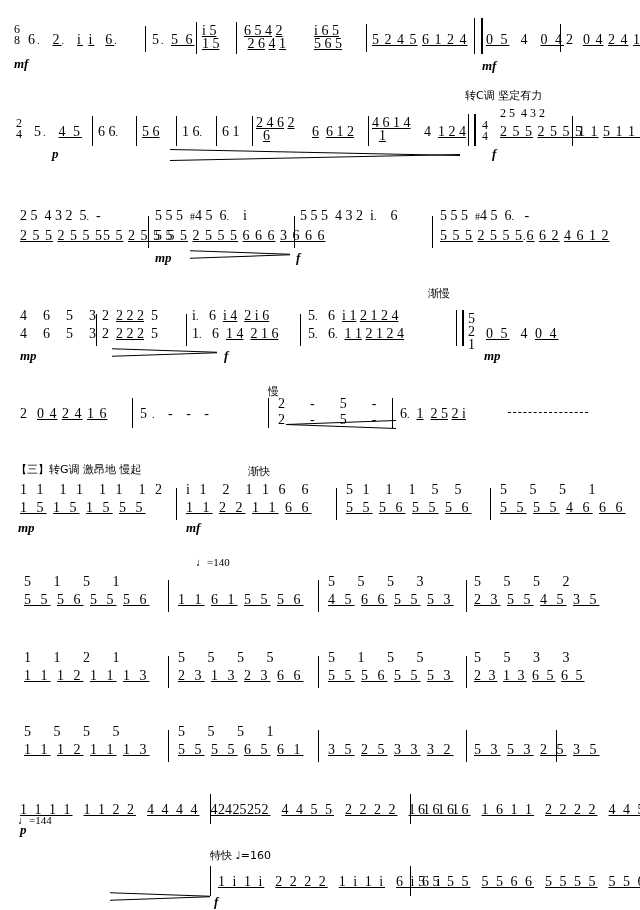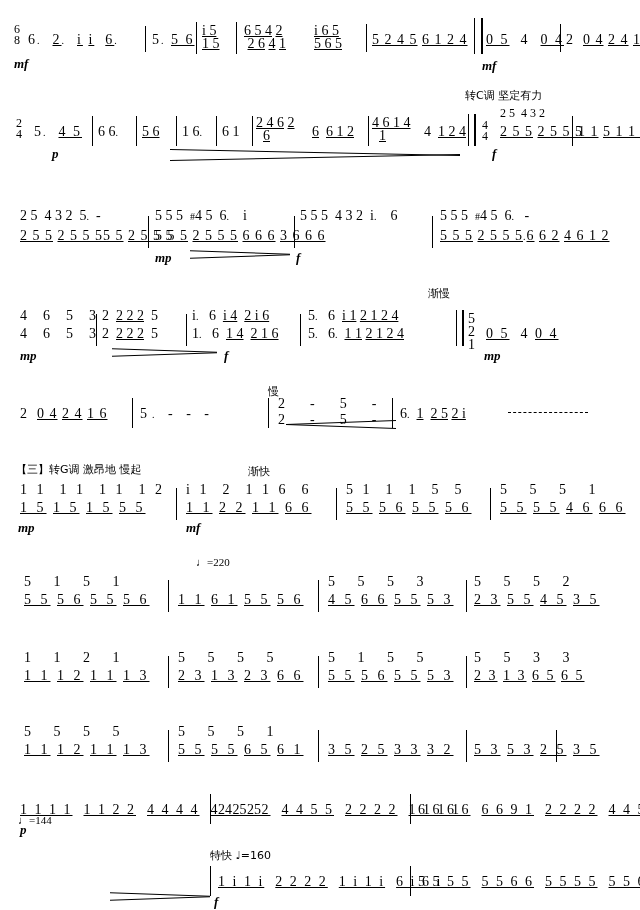--- a/index.html
+++ b/index.html
@@ -176,21 +176,21 @@
     <div class="txt num" style="left:346px;top:38px;letter-spacing:3px;"><u>5 5</u> <u>5 6</u> <u>5 5</u> <u>5 6</u></div>
     <div class="txt" style="left:490px;top:26px;width:1px;height:32px;background:#000;"></div>
     <div class="txt num" style="left:500px;top:20px;letter-spacing:3px;">5&nbsp;&nbsp; 5&nbsp;&nbsp; 5&nbsp;&nbsp; 1</div>
     <div class="txt num" style="left:500px;top:38px;letter-spacing:3px;"><u>5 5</u> <u>5 5</u> <u>4 6</u> <u>6 6</u></div>
     <div class="txt dyn" style="left:18px;top:58px;">mp</div>
     <div class="txt dyn" style="left:186px;top:58px;">mf</div>
   </div>
 
   <div class="system" style="top:556px;height:70px;">
     <div class="txt tempo" style="left:196px;top:0px;">
-      <span>♩</span>=<span>220</span>
+      <span>♩</span>=<span>140</span>
     </div>
     <div class="txt num" style="left:24px;top:18px;letter-spacing:3px;">5&nbsp;&nbsp; 1&nbsp;&nbsp; 5&nbsp;&nbsp; 1</div>
     <div class="txt num" style="left:24px;top:36px;letter-spacing:3px;"><u>5 5</u> <u>5 6</u> <u>5 5</u> <u>5 6</u></div>
     <div class="txt" style="left:168px;top:24px;width:1px;height:32px;background:#000;"></div>
     <div class="txt num" style="left:178px;top:36px;letter-spacing:3px;"><u>1 1</u> <u>6 1</u> <u>5 5</u> <u>5 6</u></div>
     <div class="txt" style="left:318px;top:24px;width:1px;height:32px;background:#000;"></div>
     <div class="txt num" style="left:328px;top:18px;letter-spacing:3px;">5&nbsp;&nbsp; 5&nbsp;&nbsp; 5&nbsp;&nbsp; 3</div>
     <div class="txt num" style="left:328px;top:36px;letter-spacing:3px;"><u>4 5</u> <u>6 6</u> <u>5 5</u> <u>5 3</u></div>
     <div class="txt" style="left:466px;top:24px;width:1px;height:32px;background:#000;"></div>
     <div class="txt num" style="left:474px;top:18px;letter-spacing:3px;">5&nbsp;&nbsp; 5&nbsp;&nbsp; 5&nbsp;&nbsp; 2</div>
@@ -225,21 +225,21 @@
   </div>
 
   <div class="system" style="top:778px;height:70px;">
     <div class="txt tempo" style="left:18px;top:0px;margin-top:36px;">
       <span>♩</span>=<span>144</span>
     </div>
     <div class="txt num" style="left:20px;top:24px;letter-spacing:2px;"><u>1 1 1 1</u>&nbsp; <u>1 1 2 2</u>&nbsp; <u>4 4 4 4</u>&nbsp; <u>4 4 5 5</u></div>
     <div class="txt" style="left:210px;top:16px;width:1px;height:30px;background:#000;"></div>
     <div class="txt num" style="left:218px;top:24px;letter-spacing:2px;"><u>2 2 2 2</u>&nbsp; <u>4 4 5 5</u>&nbsp; <u>2 2 2 2</u>&nbsp; <u>1 1 1 1</u></div>
     <div class="txt" style="left:410px;top:16px;width:1px;height:30px;background:#000;"></div>
-    <div class="txt num" style="left:418px;top:24px;letter-spacing:2px;"><u>6 6 6 6</u>&nbsp; <u>6 6 9 1</u>&nbsp; <u>2 2 2 2</u>&nbsp; <u>4 4 5 5</u></div>
+    <div class="txt num" style="left:418px;top:24px;letter-spacing:2px;"><u>6 6 6 6</u>&nbsp; <u>1 6 1 1</u>&nbsp; <u>2 2 2 2</u>&nbsp; <u>4 4 5 5</u></div>
     <div class="txt dyn" style="left:20px;top:44px;">p</div>
   </div>
 
   <div class="system" style="top:848px;height:60px;">
     <div class="txt cn" style="left:210px;top:0px;">
       <span>特快</span>&nbsp;<span>♩</span>=<span>160</span>
     </div>
     <div class="txt" style="left:210px;top:18px;width:1px;height:30px;background:#000;"></div>
     <div class="txt num" style="left:218px;top:26px;letter-spacing:2px;"><u>1 i 1 i</u>&nbsp; <u>2 2 2 2</u>&nbsp; <u>1 i 1 i</u>&nbsp; <u>6 i 6 i</u></div>
     <div class="txt" style="left:410px;top:18px;width:1px;height:30px;background:#000;"></div>

